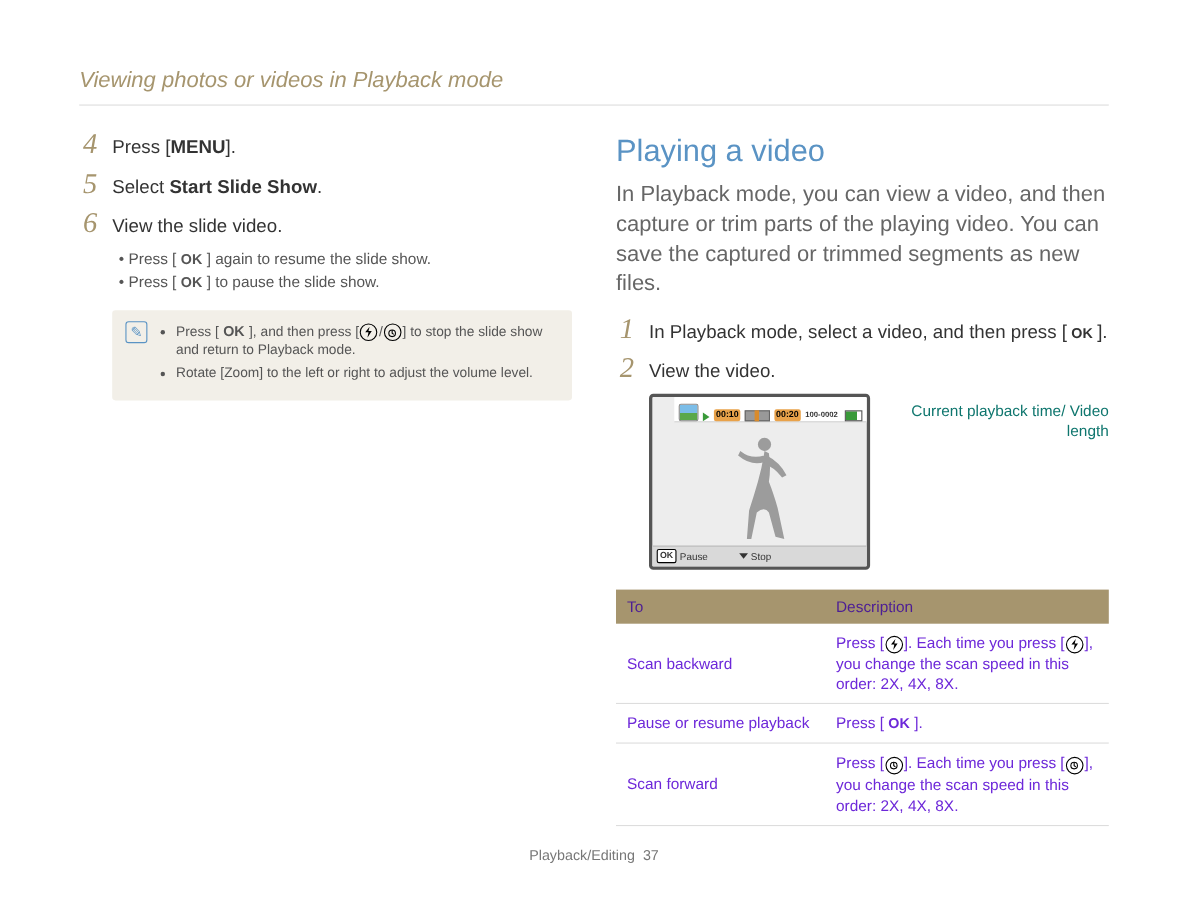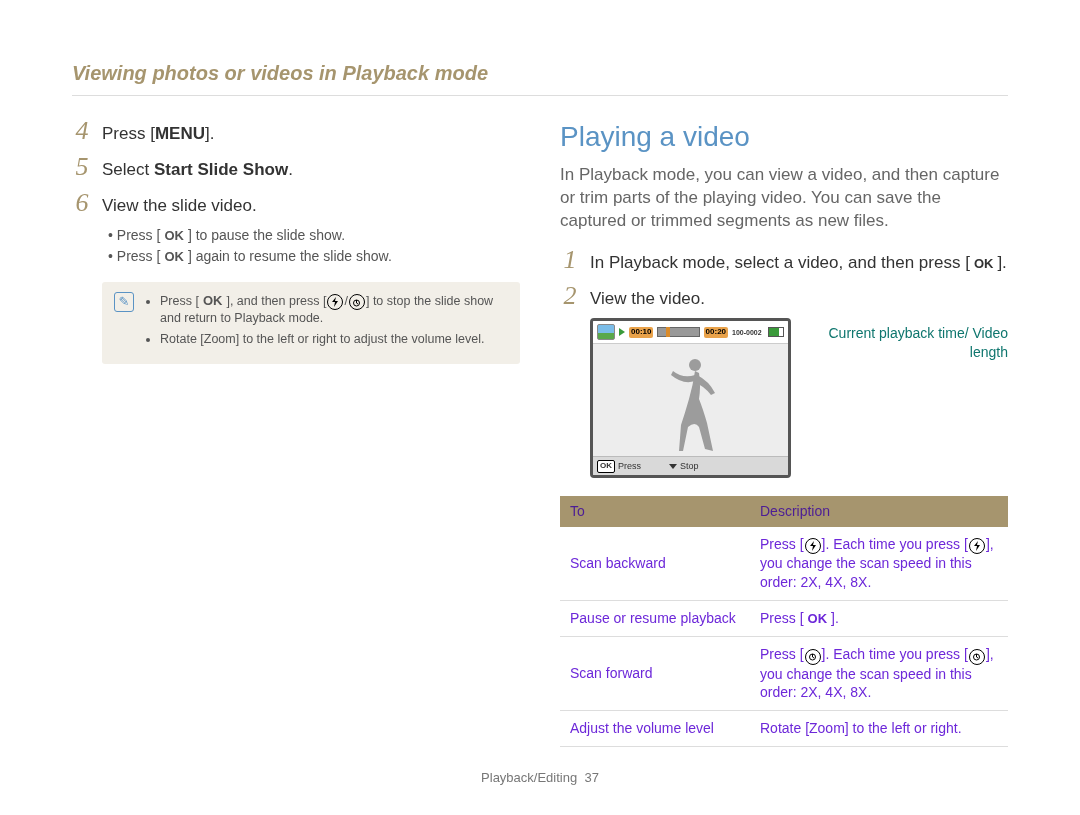--- a/index.html
+++ b/index.html
@@ -22,21 +22,21 @@
     width: 1080px;
     height: 815px;
     box-sizing: border-box;
     padding: 60px 72px 40px 72px;
     position: relative;
   }
   .breadcrumb {
     color: var(--khaki);
     font-size: 20px;
     font-style: italic;
-    font-weight: 700;
+    font-weight: 400;
     border-bottom: 1px solid #ddd;
     padding-bottom: 8px;
     margin-bottom: 22px;
   }
   .cols {
     display: flex;
     gap: 40px;
   }
   .col {
     flex: 1;
@@ -99,21 +99,21 @@
 
   
   h2.section {
     color: var(--blue-accent);
     font-weight: 400;
     font-size: 28px;
     margin: 0 0 8px 0;
   }
   .intro {
     color: #666;
-    font-size: 17px;
+    font-size: 20px;
     margin-bottom: 14px;
   }
 
   .screen-row {
     display: flex;
     align-items: flex-start;
     gap: 14px;
     margin: 6px 0 18px 30px;
   }
   .screen {
@@ -123,25 +123,26 @@
     border-radius: 4px;
     background: #ededed;
     position: relative;
     overflow: hidden;
   }
   .screen-top {
     height: 22px;
     background: #fff;
     border-bottom: 1px solid #ccc;
     display: flex;
-    align-items: center;
+    align-items: flex-end;
     gap: 4px;
     padding: 0 4px;
     font-size: 8px;
     color: #333;
+    margin-left: 20px;
   }
   .thumb {
     width: 16px; height: 14px;
     background: linear-gradient(#7bbde8, #7bbde8 55%, #5aa84a 56%);
     border: 1px solid #888;
     border-radius: 2px;
   }
   .play-triangle {
     width:0;height:0;border-left:6px solid #3a9a3a;border-top:4px solid transparent;border-bottom:4px solid transparent;
   }
@@ -241,22 +242,22 @@
       </div>
 
       <div class="step">
         <div class="step-num">6</div>
         <div class="step-text">
           <span>View the slide video.</span>
         </div>
       </div>
 
       <ul class="sub-bullets">
+        <li><span>Press [</span><span class="key">OK</span><span>] again to resume the slide show.</span></li>
         <li><span>Press [</span><span class="key">OK</span><span>] to pause the slide show.</span></li>
-        <li><span>Press [</span><span class="key">OK</span><span>] again to resume the slide show.</span></li>
       </ul>
 
       <div class="note-box">
         <div class="note-icon">✎</div>
         <ul>
           <li>Press [<span class="key">OK</span>], and then press [<span class="circ">
                 <svg width="8" height="10" viewBox="0 0 8 10">
                   <path d="M5 0 L1 5 L4 5 L3 10 L7 4 L4 4 Z" fill="#000"></path>
                 </svg>
               </span>/<span class="circ">
@@ -305,21 +306,21 @@
                 <circle cx="40" cy="10" r="6"></circle>
                 <path d="M40 16 Q38 30 34 44 Q30 58 26 70 L24 96 L28 96 L33 72 Q40 66 44 72 L50 94 L58 96 L52 68 Q48 54 44 44 Q46 32 44 18 Z"></path>
                 <path d="M40 20 Q28 24 18 16 L16 20 Q28 30 40 26 Z"></path>
                 <path d="M42 20 Q54 26 60 38 L56 40 Q48 30 40 28 Z"></path>
               </g>
             </svg>
           </div>
           <div class="screen-bot">
             <div class="lbl">
                 <span class="ok-badge">OK</span>
-                <span>Press</span>
+                <span>Pause</span>
               </div>
             <div class="lbl">
                 <span class="down-icon"></span>
                 <span>Stop</span>
               </div>
           </div>
         </div>
         <div class="caption">Current playback time/ Video length</div>
       </div>
 
@@ -360,26 +361,20 @@
                     <path d="M4.5 2 L4.5 5 L6 6" stroke="#000" stroke-width="1" fill="none"></path>
                   </svg>
                 </span><span>]. Each time you press [</span><span class="circ">
                   <svg width="9" height="9" viewBox="0 0 9 9">
                     <circle cx="4.5" cy="5" r="3" fill="none" stroke="#000" stroke-width="1"></circle>
                     <path d="M4.5 2 L4.5 5 L6 6" stroke="#000" stroke-width="1" fill="none"></path>
                   </svg>
                 </span><span>], you change the scan speed in this order: 2X, 4X, 8X.</span>
             </td>
           </tr>
-          <tr>
-            <td>Adjust the volume level</td>
-            <td>
-              Rotate [<span class="bold">Zoom</span>] to the left or right.
-            </td>
-          </tr>
         </tbody>
       </table>
     </div>
   </div>
 
   <div class="footer">
     <span>Playback/Editing</span>&nbsp;&nbsp;<span>37</span>
   </div>
 </div>
 

